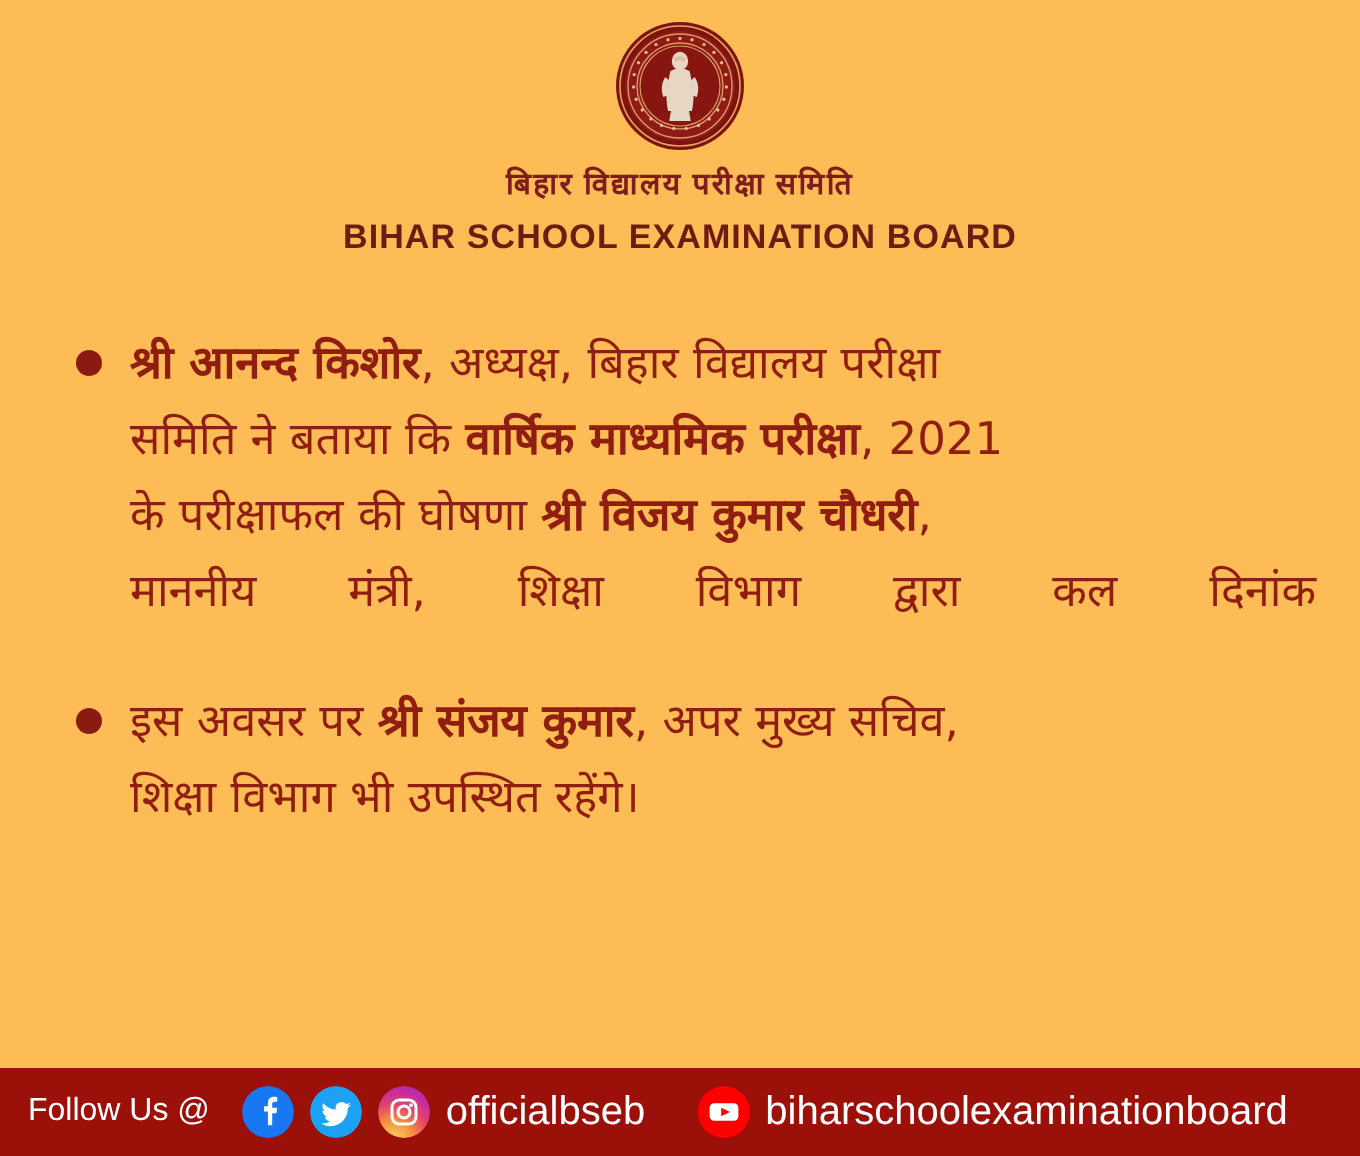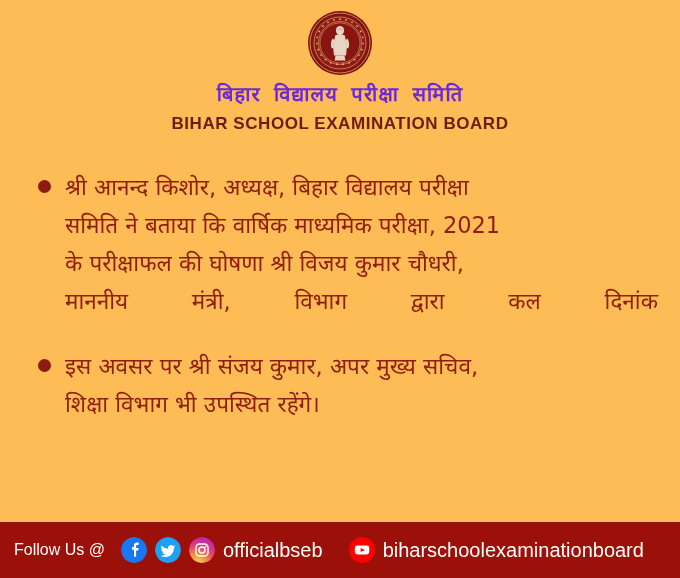--- a/index.html
+++ b/index.html
@@ -36,25 +36,25 @@
 
   .seal {
     width: 66px;
     height: 66px;
     position: relative;
   }
   .seal svg { display: block; }
 
   .org-name-hi {
     margin-top: 9px;
-    font-family: Liberation Mono, monospace;
-    font-size: 20px;
+    font-family: Liberation Serif, serif;
+    font-size: 15px;
     font-weight: 600;
     letter-spacing: 1.2px;
-    color: #6d28d9;
+    color: #7f1d1d;
     line-height: 1.1;
     white-space: nowrap;
   }
   .org-name-en {
     margin-top: 7px;
     font-family: "Liberation Sans", sans-serif;
     font-size: 17px;
     font-weight: 700;
     letter-spacing: 0.55px;
     color: #6e1b12;
@@ -94,26 +94,26 @@
   .para .line {
     display: block;
     white-space: nowrap;
   }
   .para .line.justify {
     display: flex;
     justify-content: space-between;
     align-items: flex-end;
   }
   .para .line.justify > span { white-space: nowrap; }
-  .strong { font-weight: 400; }
+  .strong { font-weight: 700; }
 
   
   .footer {
     flex: 0 0 auto;
-    height: 56px;
+    height: 44px;
     background: #9b1008;
     display: flex;
     align-items: center;
     padding: 0 14px;
     box-sizing: border-box;
     color: #ffffff;
   }
   .follow-label {
     font-family: "Liberation Sans", sans-serif;
     font-size: 16px;
@@ -217,20 +217,21 @@
     <div id="bullets-container">
         <div class="bullet-block">
           <div class="bullet-dot"></div>
           <div class="para">
             <span class="line"><span class="strong">श्री आनन्द किशोर</span><span>, अध्यक्ष, बिहार विद्यालय परीक्षा</span></span>
             <span class="line"><span>समिति ने बताया कि </span><span class="strong">वार्षिक माध्यमिक परीक्षा</span><span>, 2021</span></span>
             <span class="line"><span>के परीक्षाफल की घोषणा </span><span class="strong">श्री विजय कुमार चौधरी</span><span>,</span></span>
             <span class="line justify">
               <span>माननीय</span>
               <span>मंत्री,</span>
+              <span>शिक्षा</span>
               <span>विभाग</span>
               <span>द्वारा</span>
               <span>कल</span>
               <span>दिनांक</span>
             </span>
           </div>
         </div>
         <div class="bullet-block">
           <div class="bullet-dot"></div>
           <div class="para">

